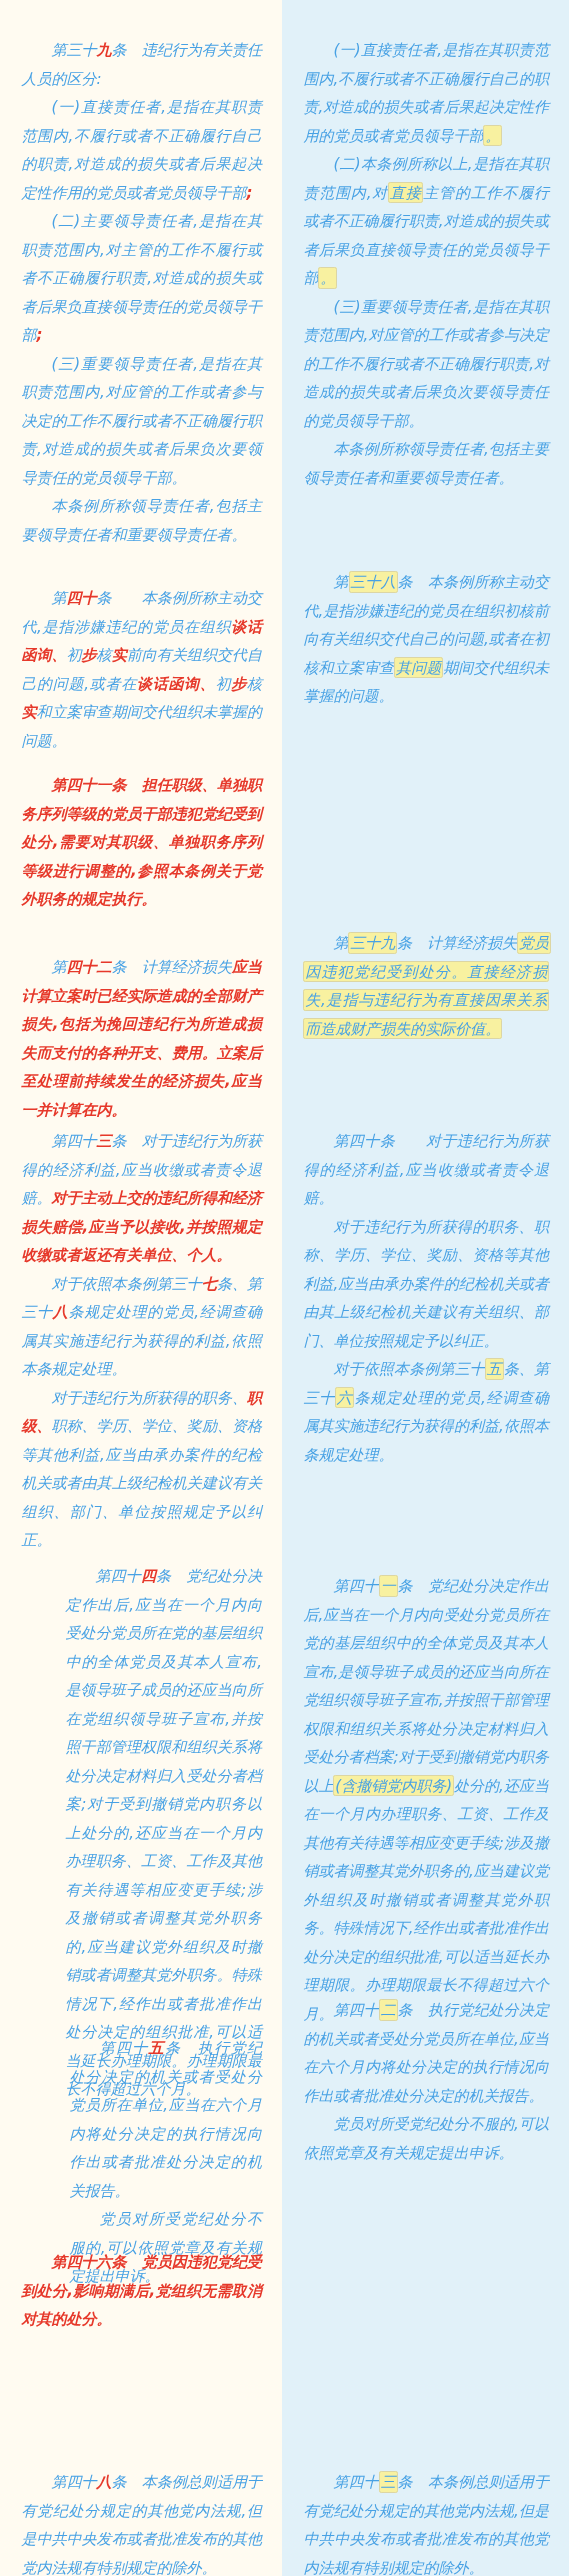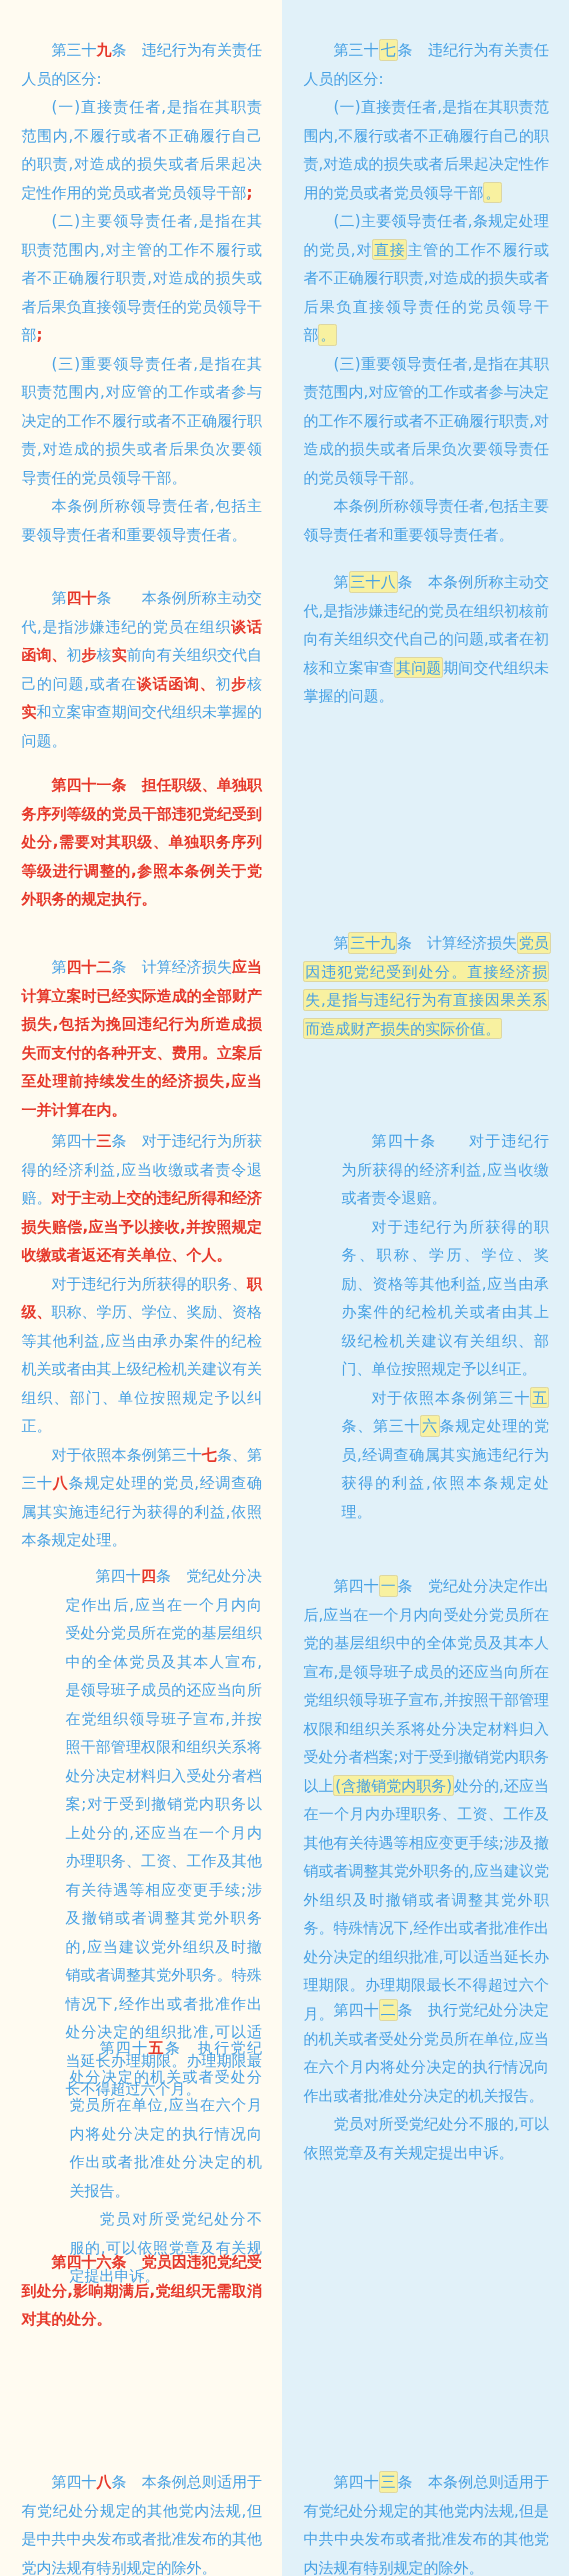--- a/index.html
+++ b/index.html
@@ -1,18 +1,18 @@
 <!DOCTYPE html>
 <html lang="zh" style="font-size:12.7px"><head>
 <meta charset="utf-8">
 <style>
   html,body{margin:0;padding:0;}
   body{width:569px;font-family:"DejaVu Sans",sans-serif;}
   .page{position:relative;width:569px;height:2576px;overflow:hidden;}
-  .col{position:absolute;top:0;height:2576px;}
+  .col{position:absolute;top:0;height:2576px;font-style:italic;}
   .col-left{left:0;width:282px;}
   .col-right{left:282px;width:287px;}
   .block{position:absolute;left:21.4px;right:20px;}
   .block p{
     margin:0;
     font-size:15px;
     line-height:28.5px;
     text-indent:2em;
     text-align:justify;
     word-break:break-all;
@@ -46,52 +46,51 @@
         <p><span class="t-n">第</span><span class="t-r">四十</span><span class="t-n">条　　本条例所称主动交代,是指涉嫌违纪的党员在组织</span><span class="t-r">谈话函询、</span><span class="t-n">初</span><span class="t-r">步</span><span class="t-n">核</span><span class="t-r">实</span><span class="t-n">前向有关组织交代自己的问题,或者在</span><span class="t-r">谈话函询、</span><span class="t-n">初</span><span class="t-r">步</span><span class="t-n">核</span><span class="t-r">实</span><span class="t-n">和立案审查期间交代组织未掌握的问题。</span></p>
       </div>
       <div class="block" style="top: 771px;">
         <p><span class="t-r">第四十一条　担任职级、单独职务序列等级的党员干部违犯党纪受到处分,需要对其职级、单独职务序列等级进行调整的,参照本条例关于党外职务的规定执行。</span></p>
       </div>
       <div class="block" style="top: 929px; margin-top: 24px;">
         <p><span class="t-n">第</span><span class="t-r">四十二</span><span class="t-n">条　计算经济损失</span><span class="t-r">应当计算立案时已经实际造成的全部财产损失,包括为挽回违纪行为所造成损失而支付的各种开支、费用。立案后至处理前持续发生的经济损失,应当一并计算在内。</span></p>
       </div>
       <div class="block" style="top: 1127px;">
         <p><span class="t-n">第四十</span><span class="t-r">三</span><span class="t-n">条　对于违纪行为所获得的经济利益,应当收缴或者责令退赔。</span><span class="t-r">对于主动上交的违纪所得和经济损失赔偿,应当予以接收,并按照规定收缴或者返还有关单位、个人。</span></p>
+        <p><span class="t-n">对于依照本条例第三十</span><span class="t-r">七</span><span class="t-n">条、第三十</span><span class="t-r">八</span><span class="t-n">条规定处理的党员,经调查确属其实施违纪行为获得的利益,依照本条规定处理。</span></p>
         <p><span class="t-n">对于违纪行为所获得的职务、</span><span class="t-r">职级、</span><span class="t-n">职称、学历、学位、奖励、资格等其他利益,应当由承办案件的纪检机关或者由其上级纪检机关建议有关组织、部门、单位按照规定予以纠正。</span></p>
-        <p><span class="t-n">对于依照本条例第三十</span><span class="t-r">七</span><span class="t-n">条、第三十</span><span class="t-r">八</span><span class="t-n">条规定处理的党员,经调查确属其实施违纪行为获得的利益,依照本条规定处理。</span></p>
       </div>
       <div class="block" style="top: 1562px; margin-left: 44px;">
         <p><span class="t-n">第四十</span><span class="t-r">四</span><span class="t-n">条　党纪处分决定作出后,应当在一个月内向受处分党员所在党的基层组织中的全体党员及其本人宣布,是领导班子成员的还应当向所在党组织领导班子宣布,并按照干部管理权限和组织关系将处分决定材料归入受处分者档案;对于受到撤销党内职务以上处分的,还应当在一个月内办理职务、工资、工作及其他有关待遇等相应变更手续;涉及撤销或者调整其党外职务的,应当建议党外组织及时撤销或者调整其党外职务。特殊情况下,经作出或者批准作出处分决定的组织批准,可以适当延长办理期限。办理期限最长不得超过六个月。</span></p>
       </div>
       <div class="block" style="top: 2034px; margin-left: 48px;">
         <p><span class="t-n">第四十</span><span class="t-r">五</span><span class="t-n">条　执行党纪处分决定的机关或者受处分党员所在单位,应当在六个月内将处分决定的执行情况向作出或者批准处分决定的机关报告。</span></p>
         <p><span class="t-n">党员对所受党纪处分不服的,可以依照党章及有关规定提出申诉。</span></p>
       </div>
       <div class="block" style="top: 2248px;">
         <p><span class="t-r">第四十六条　党员因违犯党纪受到处分,影响期满后,党组织无需取消对其的处分。</span></p>
       </div>
       <div class="block" style="top: 2468px;">
         <p><span class="t-n">第四十</span><span class="t-r">八</span><span class="t-n">条　本条例总则适用于有党纪处分规定的其他党内法规,但是中共中央发布或者批准发布的其他党内法规有特别规定的除外。</span></p>
       </div>
     </div>
   <div class="col col-right" style="background: rgb(225, 241, 249);">
       <div class="block" style="top: 36px;">
-        <p><span class="t-n">第三十</span><span class="t-h">七</span><span class="t-n">条　违纪行为有关责任人员的区分:</span></p>
         <p><span class="t-n">(一)直接责任者,是指在其职责范围内,不履行或者不正确履行自己的职责,对造成的损失或者后果起决定性作用的党员或者党员领导干部</span><span class="t-h">。</span></p>
-        <p><span class="t-n">(二)主要领导责任者,条规定处理的党员,对</span><span class="t-h">直接</span><span class="t-n">主管的工作不履行或者不正确履行职责,对造成的损失或者后果负直接领导责任的党员领导干部</span><span class="t-h">。</span></p>
+        <p><span class="t-n">(二)本条例所称以上,是指在其职责范围内,对</span><span class="t-h">直接</span><span class="t-n">主管的工作不履行或者不正确履行职责,对造成的损失或者后果负直接领导责任的党员领导干部</span><span class="t-h">。</span></p>
         <p><span class="t-n">(三)重要领导责任者,是指在其职责范围内,对应管的工作或者参与决定的工作不履行或者不正确履行职责,对造成的损失或者后果负次要领导责任的党员领导干部。</span></p>
         <p><span class="t-n">本条例所称领导责任者,包括主要领导责任者和重要领导责任者。</span></p>
       </div>
       <div class="block" style="top: 568px;">
         <p><span class="t-n">第</span><span class="t-h">三十八</span><span class="t-n">条　本条例所称主动交代,是指涉嫌违纪的党员在组织初核前向有关组织交代自己的问题,或者在初核和立案审查</span><span class="t-h">其问题</span><span class="t-n">期间交代组织未掌握的问题。</span></p>
       </div>
       <div class="block" style="top: 929px;">
         <p><span class="t-n">第</span><span class="t-h">三十九</span><span class="t-n">条　计算经济损失</span><span class="t-h">党员因违犯党纪受到处分。直接经济损失,是指与违纪行为有直接因果关系而造成财产损失的实际价值。</span></p>
       </div>
-      <div class="block" style="top: 1127px; margin-left: 38px;">
+      <div class="block" style="top: 1127px;">
         <p><span class="t-n">第四十条　　对于违纪行为所获得的经济利益,应当收缴或者责令退赔。</span></p>
         <p><span class="t-n">对于违纪行为所获得的职务、职称、学历、学位、奖励、资格等其他利益,应当由承办案件的纪检机关或者由其上级纪检机关建议有关组织、部门、单位按照规定予以纠正。</span></p>
         <p><span class="t-n">对于依照本条例第三十</span><span class="t-h">五</span><span class="t-n">条、第三十</span><span class="t-h">六</span><span class="t-n">条规定处理的党员,经调查确属其实施违纪行为获得的利益,依照本条规定处理。</span></p>
       </div>
       <div class="block" style="top: 1572px;">
         <p><span class="t-n">第四十</span><span class="t-h">一</span><span class="t-n">条　党纪处分决定作出后,应当在一个月内向受处分党员所在党的基层组织中的全体党员及其本人宣布,是领导班子成员的还应当向所在党组织领导班子宣布,并按照干部管理权限和组织关系将处分决定材料归入受处分者档案;对于受到撤销党内职务以上</span><span class="t-h">(含撤销党内职务)</span><span class="t-n">处分的,还应当在一个月内办理职务、工资、工作及其他有关待遇等相应变更手续;涉及撤销或者调整其党外职务的,应当建议党外组织及时撤销或者调整其党外职务。特殊情况下,经作出或者批准作出处分决定的组织批准,可以适当延长办理期限。办理期限最长不得超过六个月。</span></p>
       </div>
       <div class="block" style="top: 1996px;">
         <p><span class="t-n">第四十</span><span class="t-h">二</span><span class="t-n">条　执行党纪处分决定的机关或者受处分党员所在单位,应当在六个月内将处分决定的执行情况向作出或者批准处分决定的机关报告。</span></p>
         <p><span class="t-n">党员对所受党纪处分不服的,可以依照党章及有关规定提出申诉。</span></p>

